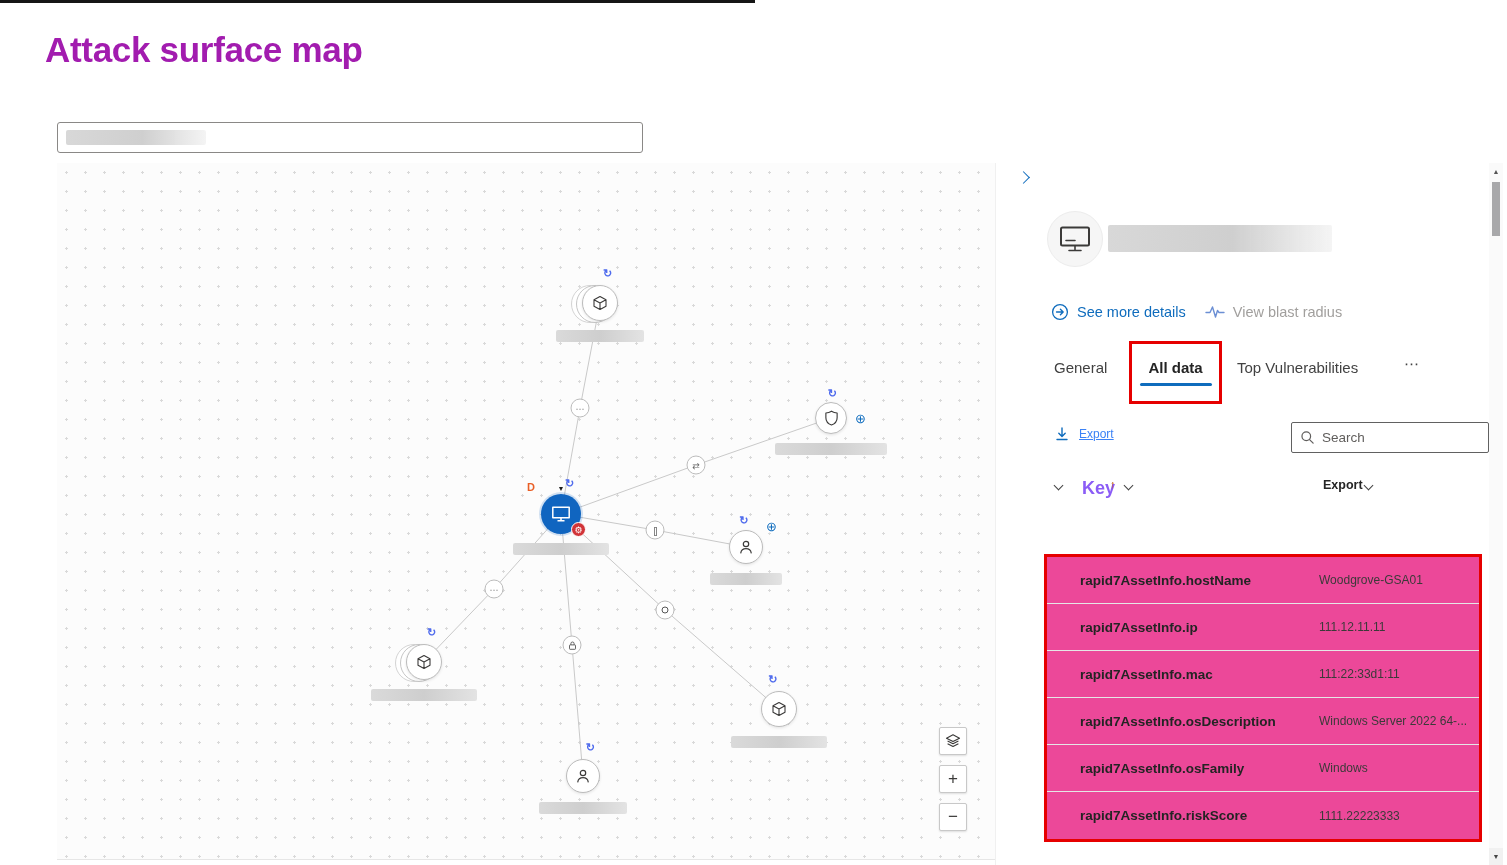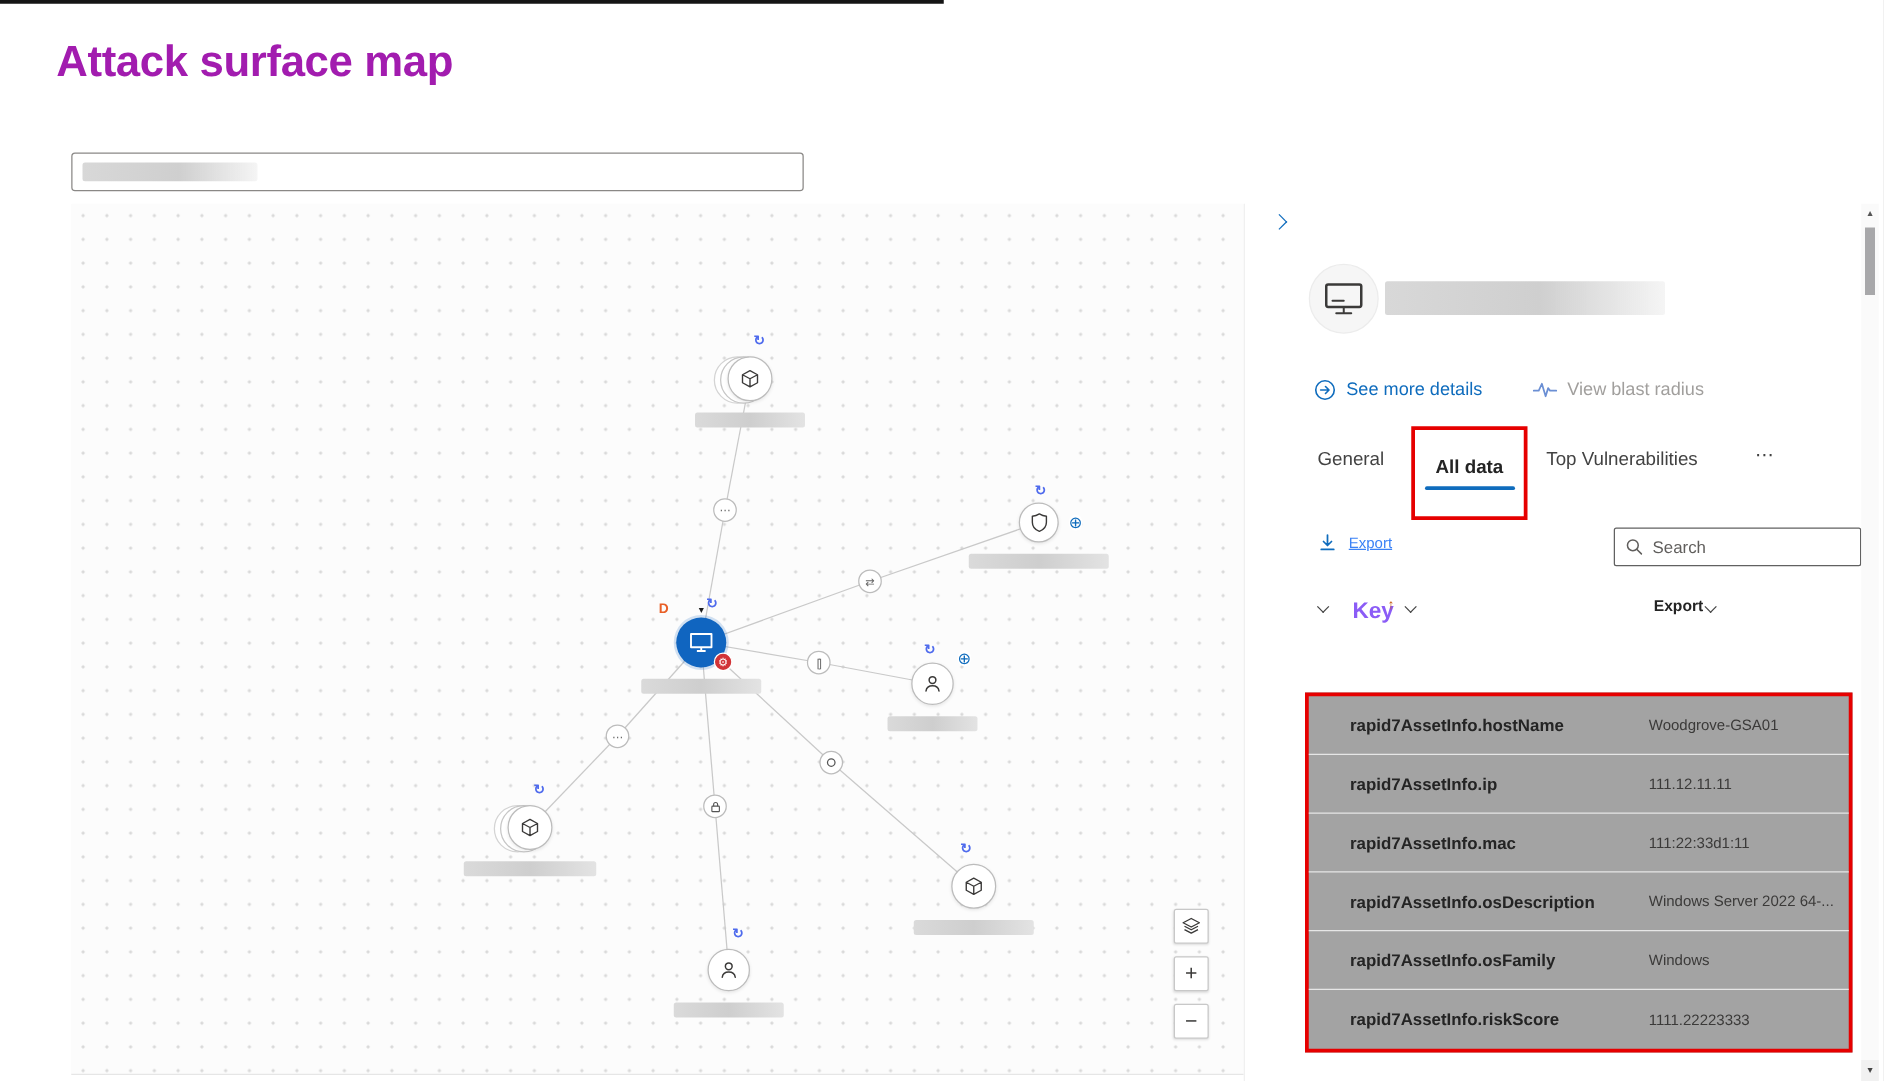--- a/index.html
+++ b/index.html
@@ -65,28 +65,28 @@
   .chev::before { content:""; position:absolute; left:1px; top:0; width:6px; height:6px;
     border-right:1.4px solid #424242; border-bottom:1.4px solid #424242; transform:rotate(45deg); }
   .collapse { position:absolute; left:22px; top:8px; width:14px; height:14px; cursor:pointer; }
   .collapse::before { content:""; position:absolute; left:1px; top:2px; width:8px; height:8px;
     border-right:1.8px solid #0f6cbd; border-top:1.8px solid #0f6cbd; transform:rotate(45deg); }
 
   .avatar { position:absolute; left:51px; top:48px; width:56px; height:56px; border-radius:50%;
     background:#f6f6f6; border:1px solid #ececec; display:flex; align-items:center; justify-content:center; }
   .title-pill { position:absolute; left:112px; top:62px; width:224px; height:27px; }
 
-  .cmd-row { position:absolute; left:55px; top:140px; display:flex; gap:40px; align-items:center; }
+  .cmd-row { position:absolute; left:55px; top:140px; display:flex; gap:19px; align-items:center; }
   .cmd { display:flex; align-items:center; gap:8px; cursor:pointer; }
   .cmd span { font-size:14.5px; }
   .cmd.link span { color:#0f6cbd; }
   .cmd.disabled span { color:#a19f9d; }
 
   .tab { position:absolute; top:196px; font-size:15px; color:#424242; cursor:pointer; white-space:nowrap; }
-  .tab-annot { position:absolute; left:133px; top:178px; width:93px; height:75px; border:3px solid #e60000;
+  .tab-annot { position:absolute; left:133px; top:178px; width:93px; height:63px; border:3px solid #e60000;
     display:flex; flex-direction:column; align-items:center; justify-content:center; background:#fff; }
   .tab-annot .tab { position:static; font-weight:700; color:#242424; }
   .tab-underline { width:72px; height:3px; background:#0f6cbd; border-radius:2px; margin-top:7px; }
   .tab-overflow { position:absolute; left:408px; top:192px; font-size:15px; color:#424242; letter-spacing:1px; cursor:pointer; }
 
   .export { position:absolute; left:58px; top:263px; display:flex; align-items:center; gap:9px; cursor:pointer; }
   .export span { font-size:12px; color:#3b82f6;text-decoration:underline; }
 
   .searchbox { position:absolute; left:295px; top:259px; width:198px; height:31px; border:1px solid #616161;
     border-radius:2px; display:flex; align-items:center; padding:0 8px; gap:7px; background:#fff; }
@@ -98,21 +98,21 @@
   .cols .c-key   { position:absolute; left:86px; top:0; font-size:18px; font-weight:700; color:#8b5cf6; }
   .cols .c-sort  { position:absolute; left:114px; top:0; font-size:11px; color:#c55a11; }
   .cols .c-chev2 { position:absolute; left:128px; top:4px; }
   .cols .c-val   { position:absolute; left:327px; top:0; font-size:12.5px; font-weight:700; color:#242424; }
   .cols .c-chev3 { position:absolute; left:368px; top:4px; }
 
   .secthead { position:absolute; top:358px; left:0; width:100%; height:24px; cursor:pointer; }
   .secthead .chev { position:absolute; left:58px; top:6px; }
   .sectlabel { position:absolute; left:84px; top:1px; font-size:14px; font-weight:700; color:#242424; }
 
-  .rows-annot { position:absolute; left:48px; top:391px; width:438px; border:3px solid #e60000; background:#a3a3a3; }
+  .rows-annot { position:absolute; left:48px; top:391px; width:438px; border:3px solid #e60000; background:#ec4899; }
   .prow { display:flex; align-items:center; height:47px; border-bottom:1px solid #e6e6e6; cursor:default; }
   .prow:last-child { border-bottom:none; }
   .pkey { margin-left:33px; width:239px; font-size:13.5px; font-weight:600; color:#242424; flex-shrink:0; }
   .pval { font-size:12px; color:#3b3a39; white-space:nowrap; overflow:hidden; flex:1; }
 
   
   .scrollbar { position:absolute; left:1489px; top:163px; width:14px; height:702px; background:#fafafa; }
   .sb-up { position:absolute; top:2px; left:0; width:14px; height:13px; font-size:7px; color:#555;
     display:flex; align-items:center; justify-content:center; cursor:pointer; }
   .sb-thumb { position:absolute; top:19px; left:3px; width:8px; height:54px; background:#a8a8aa; cursor:grab; }

